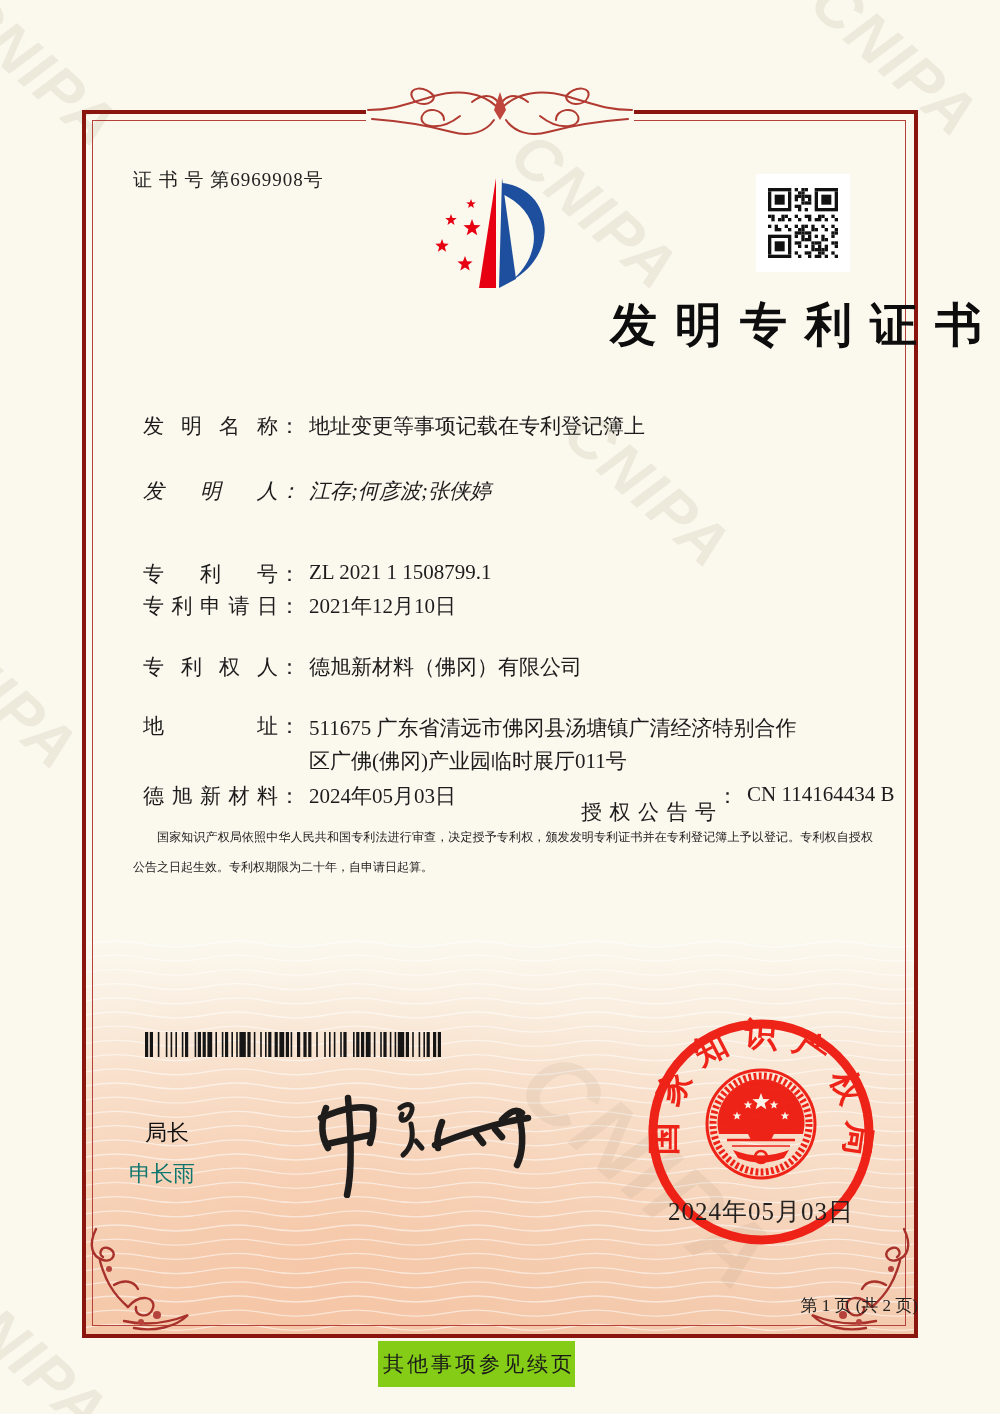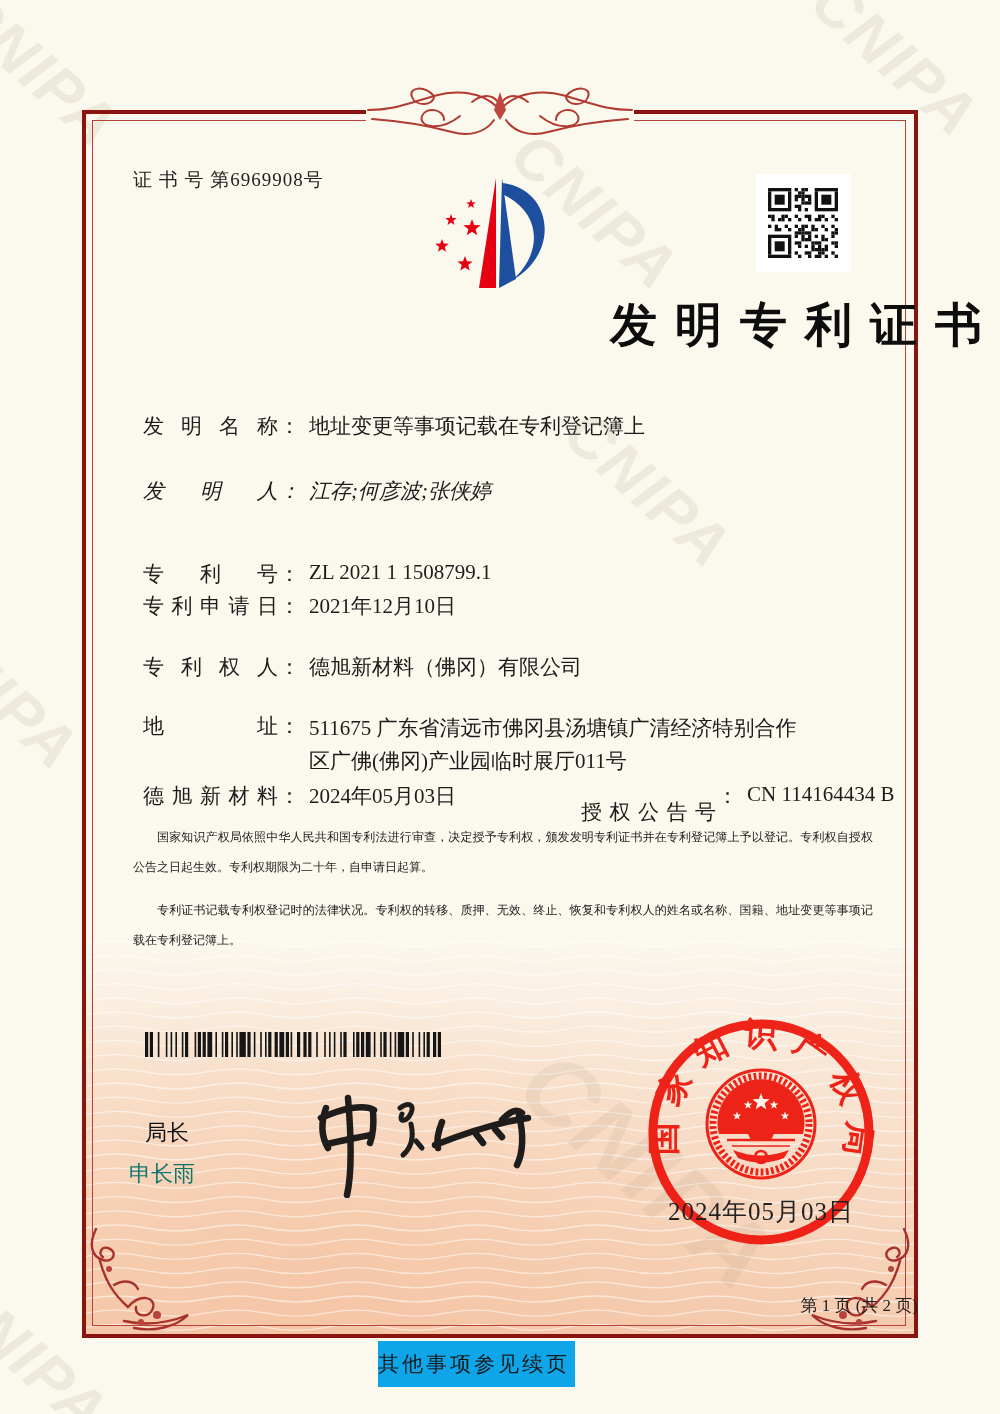--- a/index.html
+++ b/index.html
@@ -30,22 +30,22 @@
   .colon{display:inline-block;margin:0 9px 0 1px;vertical-align:top;}
   .val{display:inline-block;vertical-align:top;}
   .addrLines{display:inline-block;vertical-align:top;line-height:33px;}
   .pair2{margin-left:62px;margin-top:16px;}
   .paras{left:133px;top:822px;width:740px;font-size:12px;line-height:30px;text-align:justify;}
   .paras p{margin:0;text-indent:2em;}
   .paras p + p{margin-top:13px;}
   .dirTitle{left:145px;top:1118px;font-size:22px;font-family:"Liberation Sans",sans-serif;color:#111;}
   .dirName{left:129px;top:1159px;font-size:22px;font-family:"Liberation Sans",sans-serif;color:#0f766e;}
   .pageNum{left:82px;top:1294px;width:836px;text-align:right;font-size:17px;color:#222;}
-  .noteBox{left:378px;top:1341px;width:197px;height:46px;background:#0ea5e9;z-index:6;
-           text-align:left;line-height:46px;font-size:21px;letter-spacing:3px;color:#1a1a1a;}
+  .noteBox{left:378px;top:1341px;width:197px;height:46px;background:#84cc16;z-index:6;
+           text-align:right;line-height:46px;font-size:21px;letter-spacing:3px;color:#1a1a1a;}
   .seal{left:643px;top:1014px;z-index:6;opacity:.93;}
   .sig{left:290px;top:1048px;z-index:5;}
 </style>
 </head>
 <body>
 
 <div class="page">
 
   <div class="abs grad">
     <svg id="waves" width="828" height="396" viewBox="0 0 828 396">
@@ -297,21 +297,20 @@
   </div>
   <div class="abs content field" style="top:712px;">
     <span class="lbl">地址</span><span class="colon">：</span><span class="addrLines"><span>511675 广东省清远市佛冈县汤塘镇广清经济特别合作</span><br><span>区广佛(佛冈)产业园临时展厅011号</span></span>
   </div>
   <div class="abs content field" style="top:782px;">
     <span class="lbl">德旭新材料</span><span class="colon">：</span><span class="val" style="width:210px;">2024年05月03日</span><span class="lbl pair2">授权公告号</span><span class="colon">：</span><span class="val">CN 114164434 B</span>
   </div>
 
   <div class="abs content paras">
     <p>国家知识产权局依照中华人民共和国专利法进行审查，决定授予专利权，颁发发明专利证书并在专利登记簿上予以登记。专利权自授权公告之日起生效。专利权期限为二十年，自申请日起算。</p>
-    <p>专利证书记载专利权登记时的法律状况。专利权的转移、质押、无效、终止、恢复和专利权人的姓名或名称、国籍、地址变更等事项记载在专利登记簿上。</p>
   </div>
 
   <svg id="barcode" class="abs content" style="left:145px;top:1032px;" width="298" height="25" viewBox="0 0 298 25">
       <rect x="0.0" y="0" width="3.2" height="25" fill="#151515"></rect>
       <rect x="4.8" y="0" width="3.2" height="25" fill="#151515"></rect>
       <rect x="12.8" y="0" width="1.6" height="25" fill="#151515"></rect>
       <rect x="20.8" y="0" width="1.6" height="25" fill="#151515"></rect>
       <rect x="25.6" y="0" width="1.6" height="25" fill="#151515"></rect>
       <rect x="30.4" y="0" width="1.6" height="25" fill="#151515"></rect>
       <rect x="36.8" y="0" width="1.6" height="25" fill="#151515"></rect>

